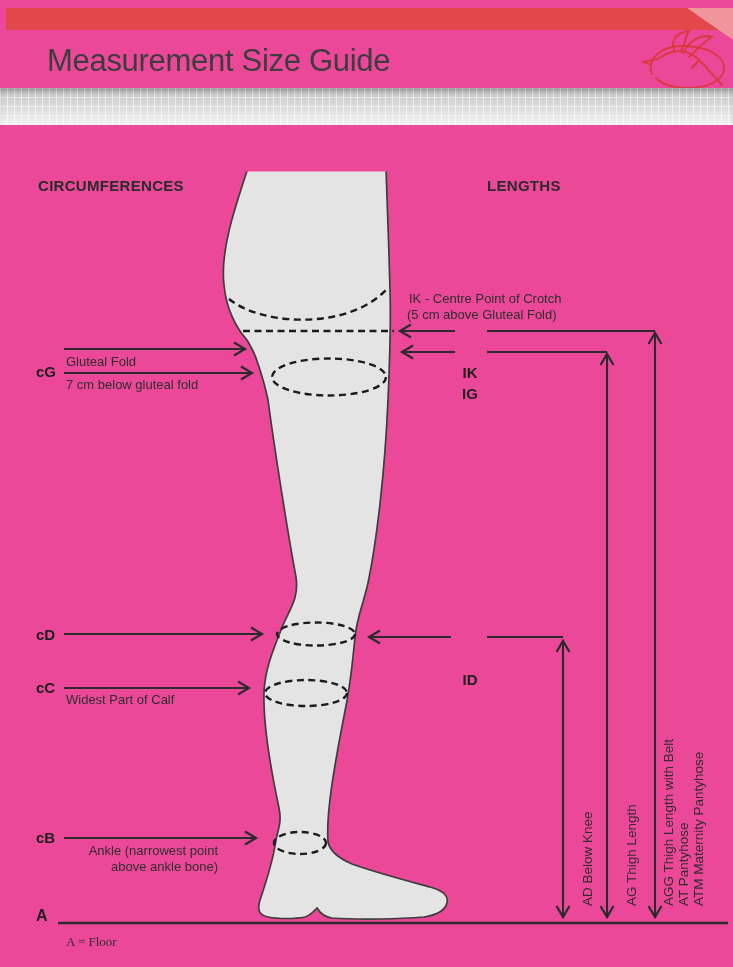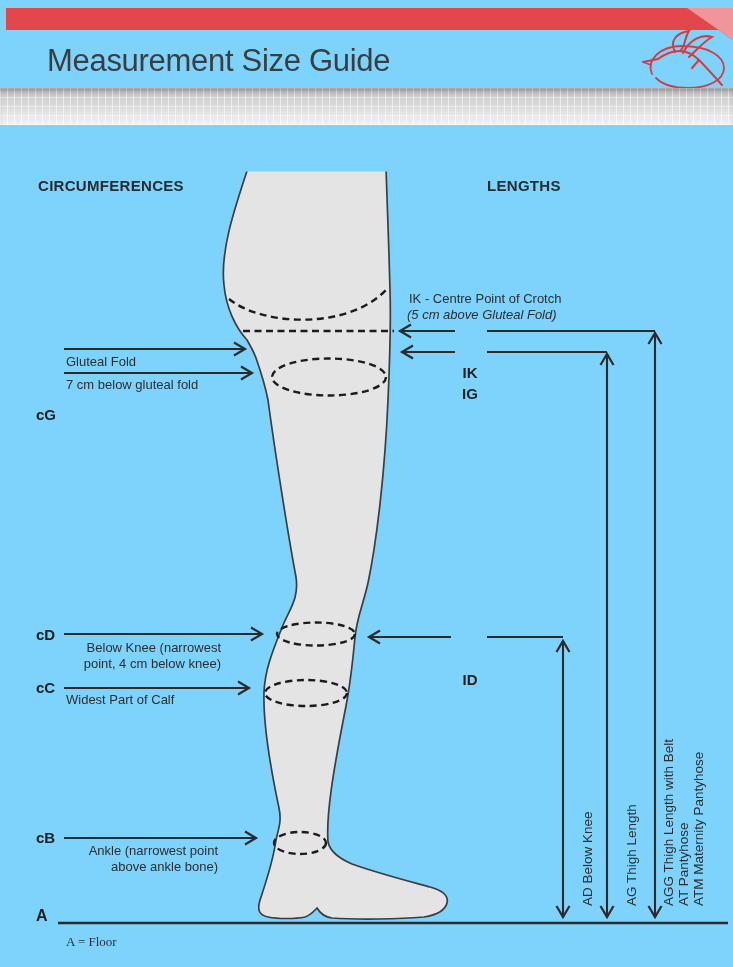--- a/index.html
+++ b/index.html
@@ -1,17 +1,17 @@
 <!DOCTYPE html>
 <html><head>
 <meta charset="utf-8">
 <style>
   html,body{margin:0;padding:0;background:#fff;}
   .page{
-    position:relative;width:733px;height:967px;overflow:hidden;background:#7dd3fc;
+    position:relative;width:733px;height:967px;overflow:hidden;background:#ec4899;
     font-family:"Liberation Sans",sans-serif;color:#2e2e2e;
   }
   
   .red-bar{position:absolute;left:6px;top:8px;right:0;height:22px;background:#e2474b;}
   .page-fold{
     position:absolute;top:8px;right:0;width:46px;height:32px;background:#f0969a;
     clip-path:polygon(0 0,100% 0,100% 100%);
   }
   .fold-edge{
     position:absolute;top:8px;right:0;width:46px;height:32px;
@@ -142,32 +142,31 @@
       <line x1="655" y1="333" x2="655" y2="917" marker-start="url(#ah)" marker-end="url(#ah)"></line>
     </g>
 
     <line x1="58" y1="923" x2="728" y2="923" stroke="#2a2a2a" stroke-width="2.6"></line>
   </svg>
 
   <div class="heading" style="left:38px;top:177px;">CIRCUMFERENCES</div>
   <div class="heading" style="left:487px;top:177px;">LENGTHS</div>
 
   <div class="lbl" style="left:409px;top:291px;">IK - Centre Point of Crotch</div>
-  <div class="lbl" style="left:407px;top:307px;font-style:italic;">(5 cm above Gluteal Fold)</div>
+  <div class="lbl" style="left:407px;top:307px;">(5 cm above Gluteal Fold)</div>
 
   <div class="linecode" style="left:452px;top:321px;">IK</div>
   <div class="linecode" style="left:452px;top:342px;">IG</div>
   <div class="linecode" style="left:452px;top:628px;">ID</div>
 
-  <div class="code" style="left:36px;top:363px;margin-top:43px;">cG</div>
+  <div class="code" style="left:36px;top:363px;">cG</div>
   <div class="lbl" style="left:66px;top:354px;">Gluteal Fold</div>
   <div class="lbl" style="left:66px;top:377px;">7 cm below gluteal fold</div>
 
   <div class="code" style="left:36px;top:626px;">cD</div>
-  <div class="lbl" style="left:66px;top:640px;width:155px;">Below Knee (narrowest point, 4 cm below knee)</div>
 
   <div class="code" style="left:36px;top:679px;">cC</div>
   <div class="lbl" style="left:66px;top:692px;">Widest Part of Calf</div>
 
   <div class="code" style="left:36px;top:829px;">cB</div>
   <div class="lbl" style="left:66px;top:843px;width:152px;">Ankle (narrowest point above ankle bone)</div>
 
   <div class="code" style="left:36px;top:907px;font-size:16px;">A</div>
   <div class="lbl" style="left:66px;top:934px;font-family:Liberation Serif, serif;">A = Floor</div>
 

